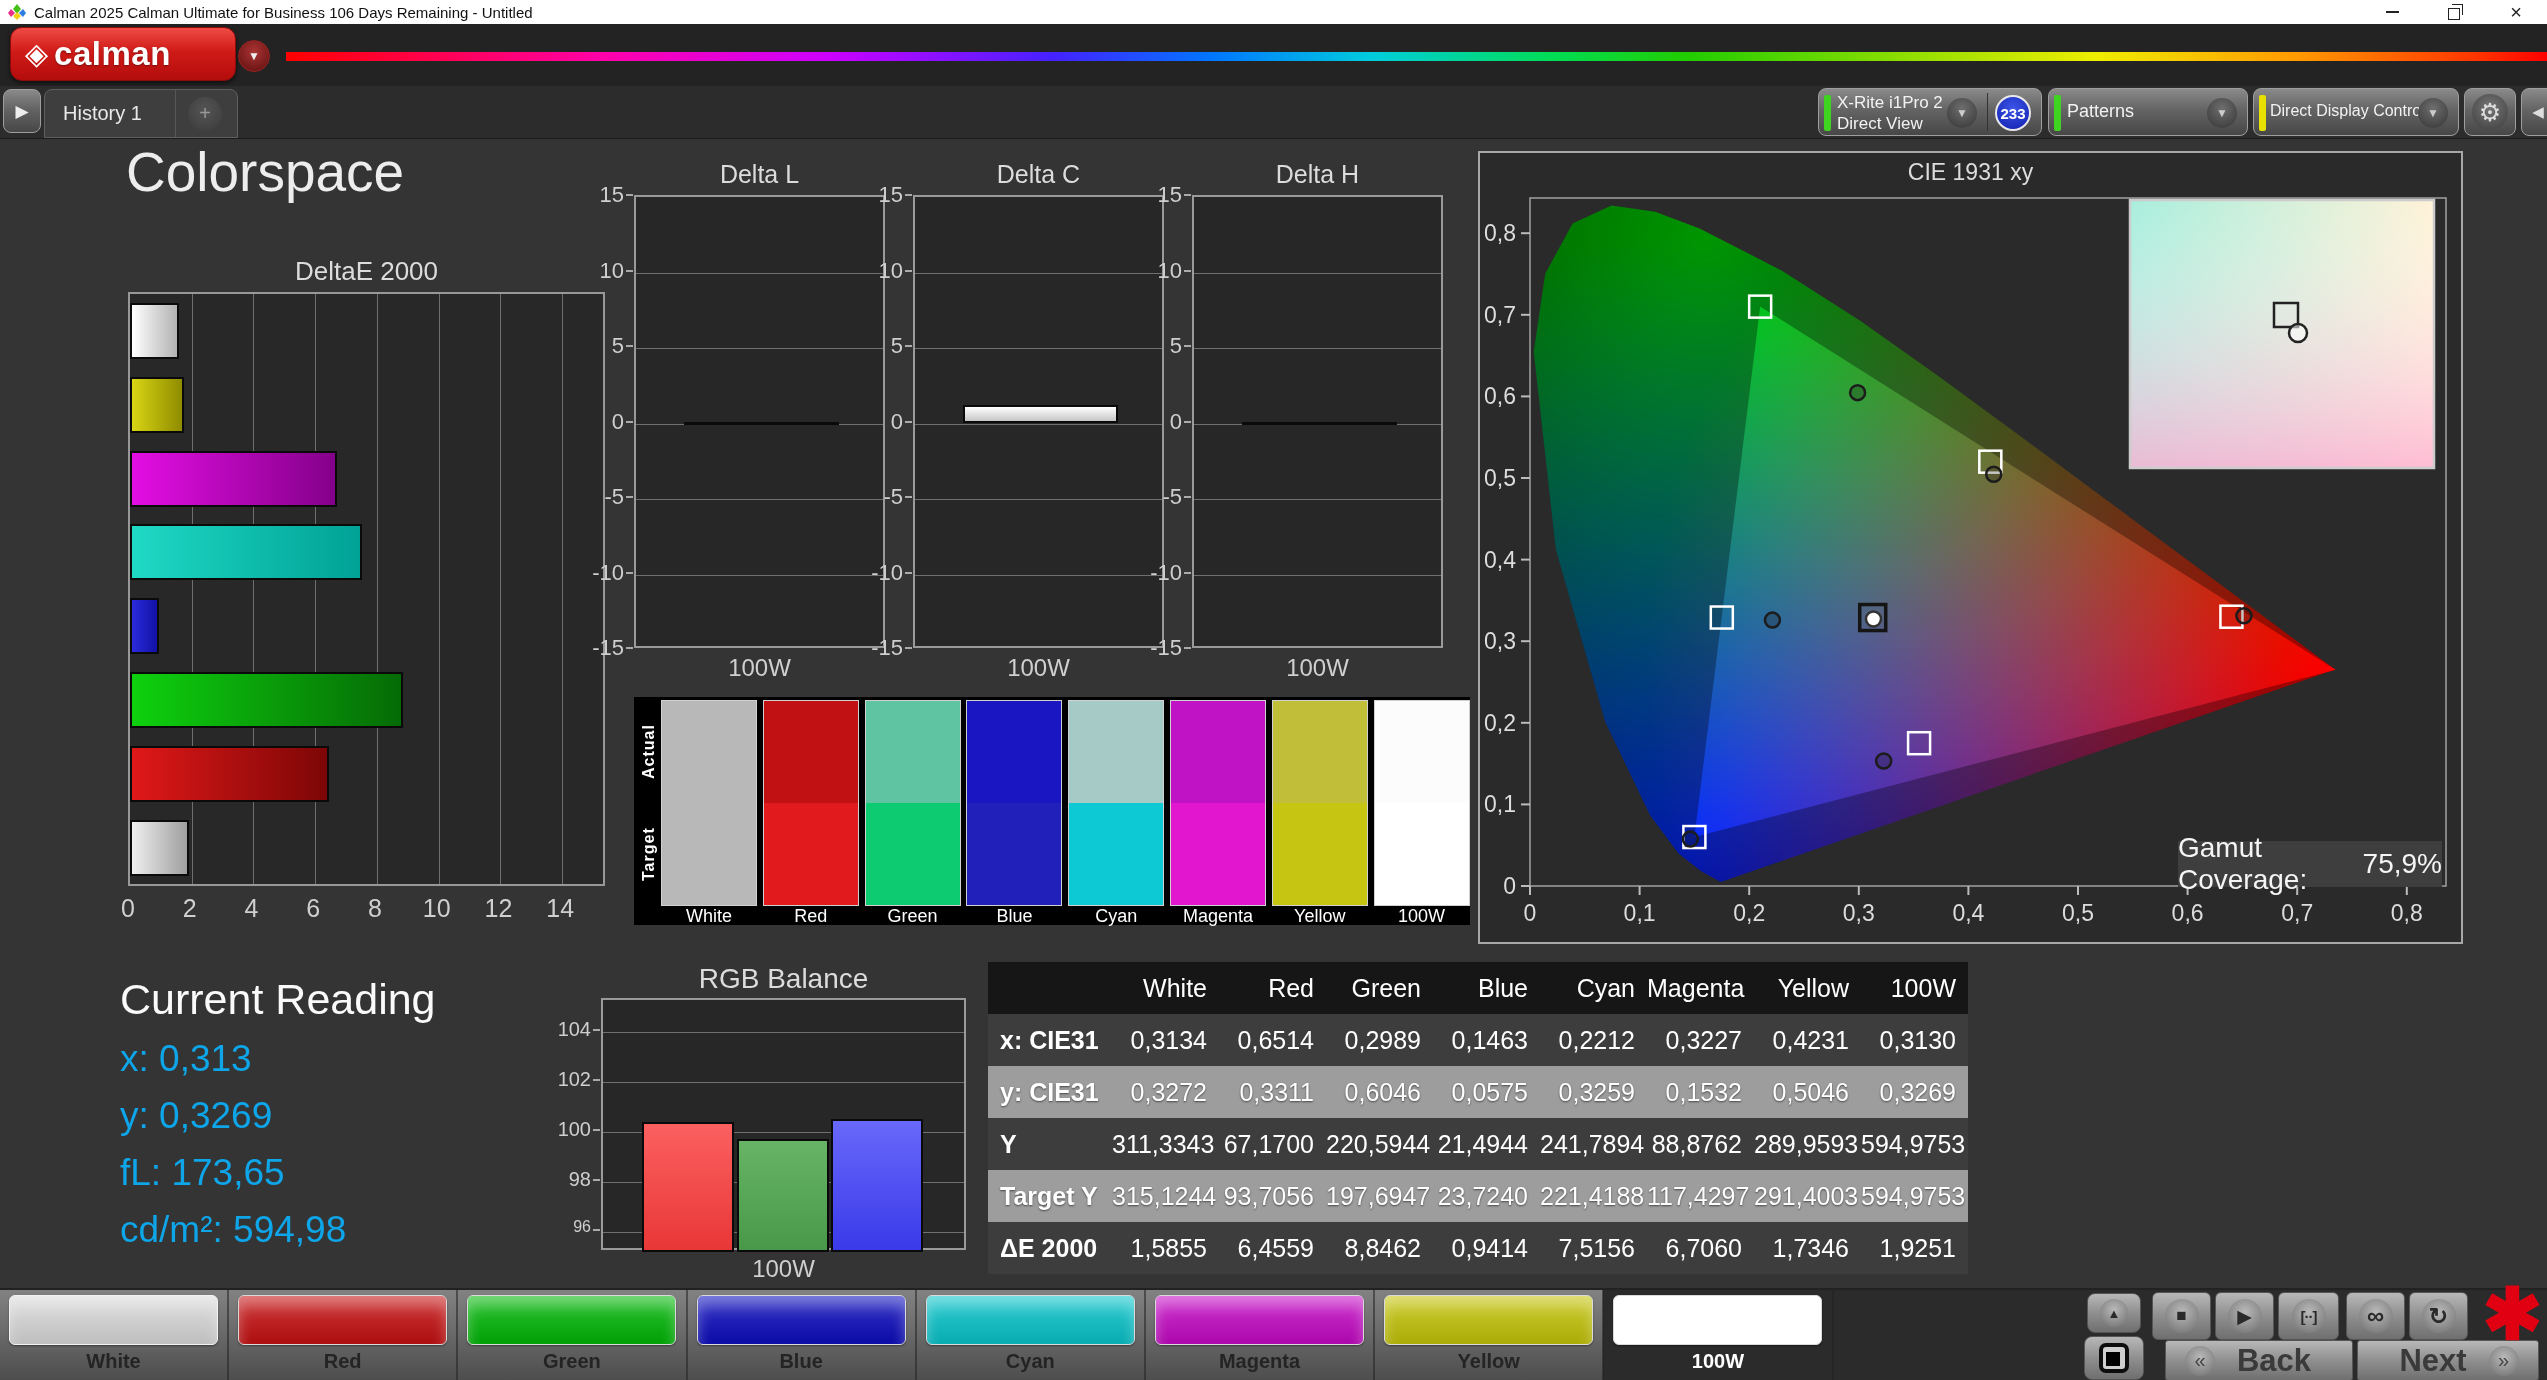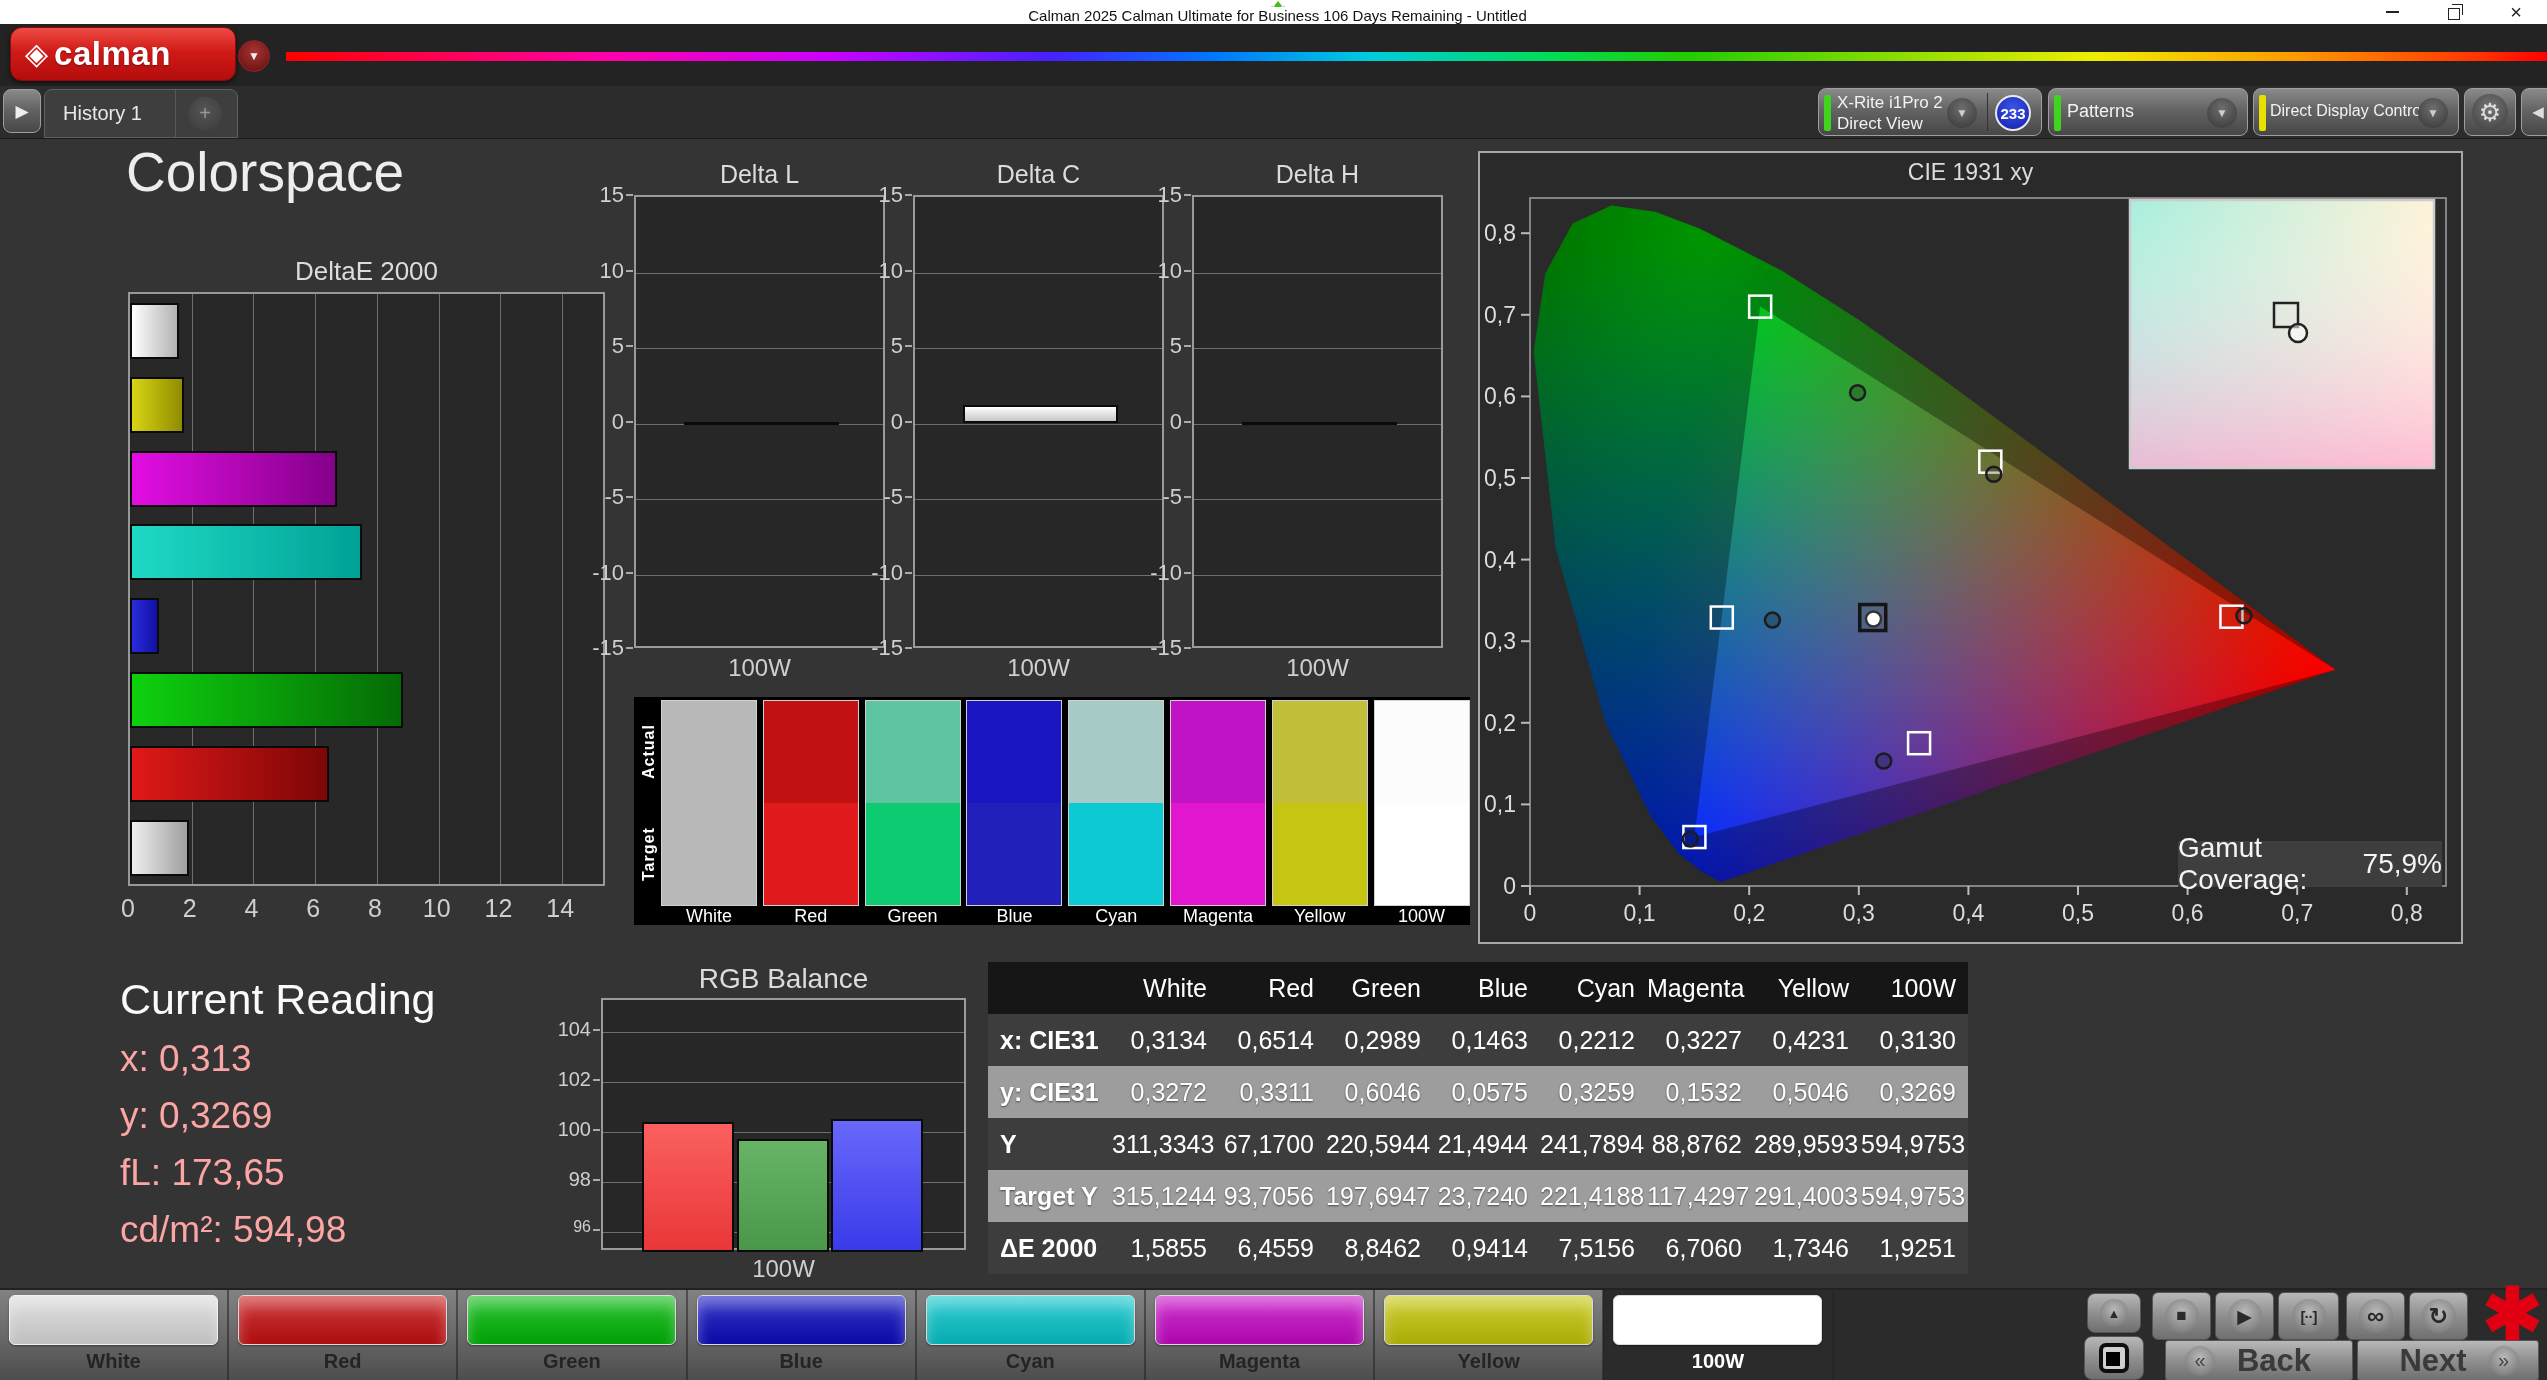--- a/index.html
+++ b/index.html
@@ -1,21 +1,21 @@
 <!DOCTYPE html>
 <html><head>
 <meta charset="utf-8">
 <style>
   html,body{margin:0;padding:0;background:#000;}
   #screen{position:relative;width:2547px;height:1380px;overflow:hidden;background:#343434;
           font-family:"Liberation Sans",sans-serif;-webkit-font-smoothing:antialiased;}
   .abs{position:absolute;}
   
   .titlebar{position:absolute;left:0;top:0;width:2547px;height:24px;background:#ffffff;color:#111;
-            display:flex;align-items:center;font-size:15px;flex-direction:column;}
+            display:flex;align-items:center;font-size:15px;}
   .title-text{margin-left:8px;white-space:nowrap;}
   .win-controls{position:absolute;right:0;top:0;height:24px;display:flex;}
   .win-btn{width:62px;height:24px;display:flex;align-items:center;justify-content:center;color:#222;font-size:16px;}
   .min-glyph{width:13px;height:2px;background:#222;}
   .restore-glyph{width:10px;height:10px;border:1.5px solid #222;position:relative;background:#fff;margin-top:3px;}
   .restore-glyph::before{content:'';position:absolute;top:-5px;left:3px;width:10px;height:10px;border:1.5px solid #222;border-bottom:none;border-left:none;}
   
   .hdr1{position:absolute;left:0;top:24px;width:2547px;height:62px;background:#232323;}
   .hdr2{position:absolute;left:0;top:86px;width:2547px;height:52px;background:#2c2c2c;border-bottom:1px solid #1c1c1c;}
   .brand-btn{position:absolute;left:10px;top:27px;width:224px;height:52px;border-radius:12px;
@@ -53,21 +53,21 @@
   .axis-lab{position:absolute;color:#cfcfcf;font-size:25px;text-align:center;}
   .ylab{position:absolute;color:#cfcfcf;font-size:22px;text-align:right;}
   .tickdash{position:absolute;background:#aaa;}
   .debar{position:absolute;border:2px solid #0a0a0a;box-sizing:border-box;}
   .minibar{position:absolute;border:2px solid #0a0a0a;box-sizing:border-box;background:linear-gradient(#ffffff,#c6c6c6);}
   .zerobar{position:absolute;background:#0a0a0a;}
   .rgbbar{position:absolute;border:2px solid #0a0a0a;box-sizing:border-box;}
   
   .page-title{position:absolute;left:126px;top:140px;color:#ededed;font-size:55px;}
   .cr-title{position:absolute;left:120px;top:975px;color:#fafafa;font-size:43px;}
-  .cr-line{position:absolute;left:120px;color:#fca5a5;font-size:37px;}
+  .cr-line{position:absolute;left:120px;color:#0ea5e9;font-size:37px;}
   
   .swpanel{position:absolute;left:634px;top:697px;width:836px;height:228px;background:#000;}
   .swvlab{position:absolute;left:2px;width:22px;color:#fff;font-size:16px;font-weight:bold;
           writing-mode:vertical-lr;transform:rotate(180deg);text-align:center;letter-spacing:1px;}
   .swcol{position:absolute;top:4px;width:94px;height:204px;outline:1px solid #d0d0d0;}
   .swhalf{position:absolute;left:0;width:100%;height:102px;}
   .swname{position:absolute;width:94px;top:209px;color:#fff;font-size:18px;text-align:center;}
   
   .ciepanel{position:absolute;left:1478px;top:151px;width:985px;height:793px;background:#2a2a2a;border:2px solid #a8a8a8;box-sizing:border-box;}
   .cietitle{position:absolute;left:0;top:6px;width:981px;text-align:center;color:#dcdcdc;font-size:23px;}

